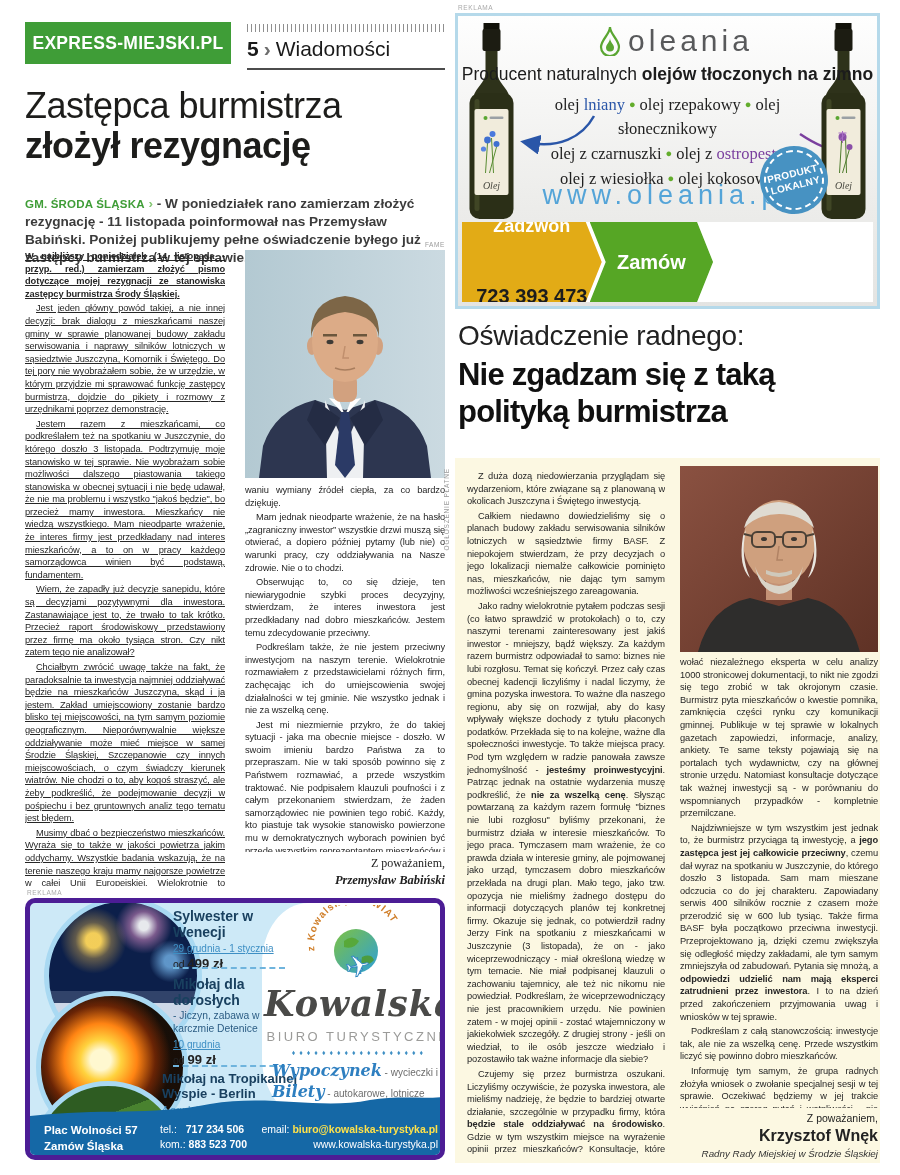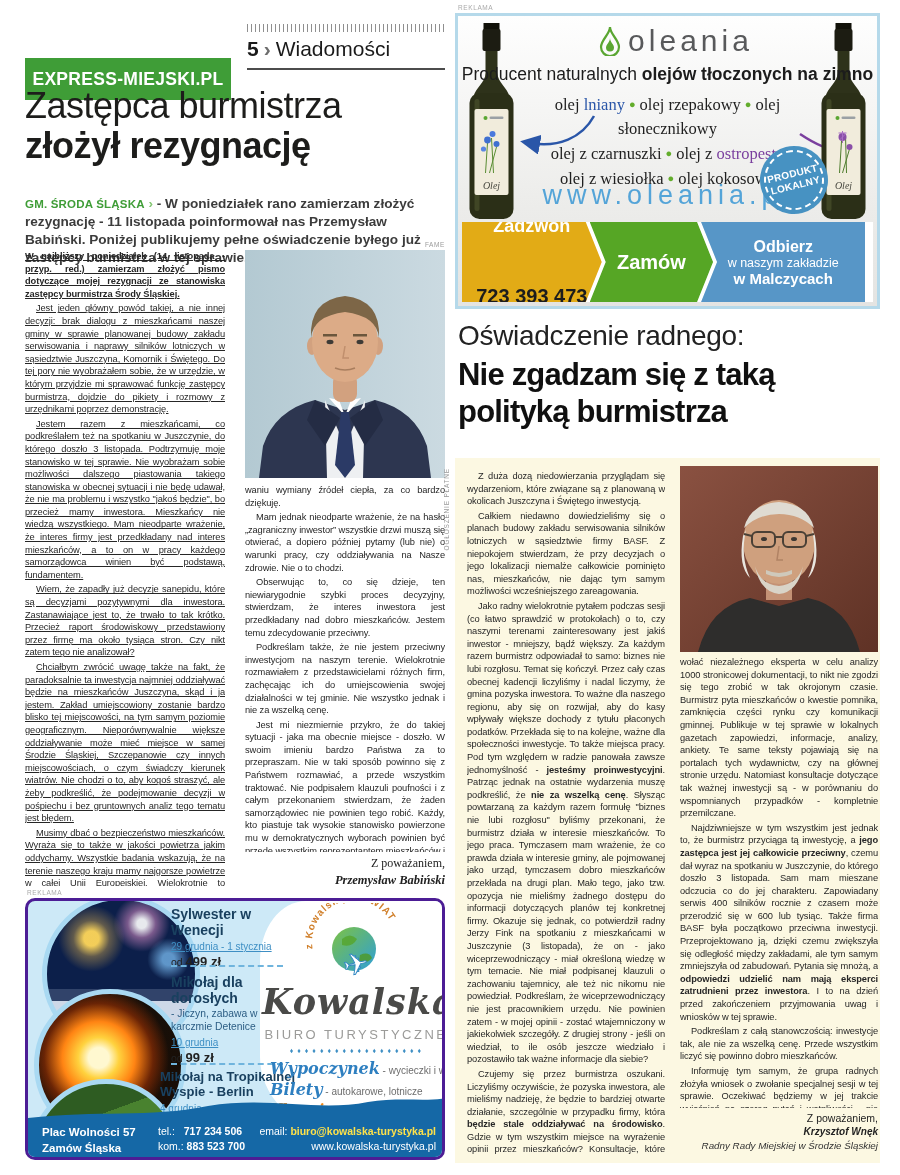--- a/index.html
+++ b/index.html
@@ -1,19 +1,19 @@
 <!DOCTYPE html>
 <html><head>
 <meta charset="utf-8">
 <style>
   html,body{margin:0;padding:0;background:#fff;}
   .page{position:relative;width:900px;height:1175px;background:#fff;font-family:"Liberation Sans",sans-serif;overflow:hidden;}
 
   
-  .logo-box{position:absolute;left:25px;top:22px;width:206px;height:42px;background:#3f9d37;display:flex;align-items:center;justify-content:center;margin-top:36px;}
+  .logo-box{position:absolute;left:25px;top:22px;width:206px;height:42px;background:#3f9d37;display:flex;align-items:center;justify-content:center;}
   .logo-text{color:#fff;font-weight:700;font-size:17.5px;letter-spacing:.3px;}
   .ticks{position:absolute;left:247px;top:24px;width:198px;height:8px;background:repeating-linear-gradient(90deg,#8f8f8f 0 1px,transparent 1px 4px);}
   .section-head{position:absolute;left:247px;top:37px;font-size:21px;color:#1a1a1a;}
   .pnum{font-weight:700;}
   .schev{color:#6d6d6d;margin:0 5px;font-weight:700;}
   .head-rule{position:absolute;left:247px;top:68px;width:198px;height:2px;background:#4c4c4c;}
 
   
   .h1{position:absolute;left:25px;top:86px;width:425px;line-height:1.12;color:#1d1d1b;}
   .h1 .l1{font-size:36px;font-weight:400;letter-spacing:-.5px;}
@@ -59,25 +59,25 @@
   
   .h2a{position:absolute;left:458px;top:320px;font-size:28px;color:#222;letter-spacing:-.3px;}
   .h2b{position:absolute;left:458px;top:356px;width:422px;font-size:31px;font-weight:700;color:#101010;line-height:1.2;letter-spacing:-.8px;}
   .ybox{position:absolute;left:455px;top:458px;width:425px;height:705px;background:#fcf8e2;}
   .vlabel{position:absolute;left:443px;top:468px;font-size:6.5px;color:#999;letter-spacing:.8px;writing-mode:vertical-rl;transform:rotate(180deg);}
   .c1b{position:absolute;left:467px;top:470px;height:688px;width:198px;}
   .photo2{position:absolute;left:680px;top:466px;width:198px;height:186px;}
   .c2b{position:absolute;left:680px;top:656px;width:198px;height:502px;}
   .c1b.bcol,.c2b .bcol{width:198px;}
   .sign-sans{text-align:right;font-size:10.5px;color:#222;margin-top:3px;line-height:1.35;}
-  .sign-sans .sig{font-weight:700;font-style:italic;font-size:10px;}
+  .sign-sans .sig{font-weight:700;font-size:16px;}
   .sign-sans .role{font-style:italic;font-size:9.8px;color:#333;}
 
   
-  .kbox{position:absolute;left:25px;top:898px;width:420px;height:262px;background:#cde9f7;border:3px solid #4c1d95;border-radius:10px;box-sizing:border-box;overflow:hidden;}
+  .kbox{position:absolute;left:25px;top:898px;width:420px;height:262px;background:#cde9f7;border:5px solid #4c1d95;border-radius:10px;box-sizing:border-box;overflow:hidden;}
   .kcirc{position:absolute;border-radius:50%;border:5px solid #a9d9f2;}
   .kc1{left:14px;top:-6px;width:148px;height:148px;background:
        radial-gradient(circle at 30% 26%, rgba(255,215,90,.95) 0 5%, rgba(255,200,80,.35) 12%, transparent 22%),
        radial-gradient(circle at 64% 16%, rgba(255,255,255,.9) 0 3%, rgba(255,160,220,.45) 9%, transparent 18%),
        radial-gradient(circle at 82% 40%, rgba(130,200,255,.7) 0 4%, transparent 14%),
        linear-gradient(#0c1f4a 0 60%, #31436a 60% 68%, #cdd8e8 68% 84%, #8fa3c0 84% 100%);}
   .kc2{left:6px;top:88px;width:142px;height:142px;background:
        radial-gradient(circle at 42% 45%, #fff8d0 0 9%, #ffd23e 18%, #ff8413 32%, rgba(120,40,5,.85) 48%, rgba(10,5,2,0) 62%),
        linear-gradient(160deg,#16100a,#1a0d05);}
   .kc3{left:2px;top:178px;width:142px;height:142px;background:
@@ -281,25 +281,20 @@
     </div>
 
     <div class="cta-bar">
       <div class="cta cta1">
         <span class="t1">Zadzwoń</span>
         <span class="t2">723 393 473</span>
       </div>
       <div class="cta cta2">
         <span class="t3">Zamów</span>
       </div>
-      <div class="cta cta3">
-        <span class="t4">Odbierz</span>
-        <span class="t5">w naszym zakładzie</span>
-        <span class="t6">w Malczycach</span>
-      </div>
     </div>
   </div>
 
   <div class="h2a">Oświadczenie radnego:</div>
   <div class="h2b">Nie zgadzam się z taką polityką burmistrza</div>
 
   <div class="ybox"></div>
   <div class="vlabel">OGŁOSZENIE PŁATNE</div>
 
   <div class="bcol c1b">

